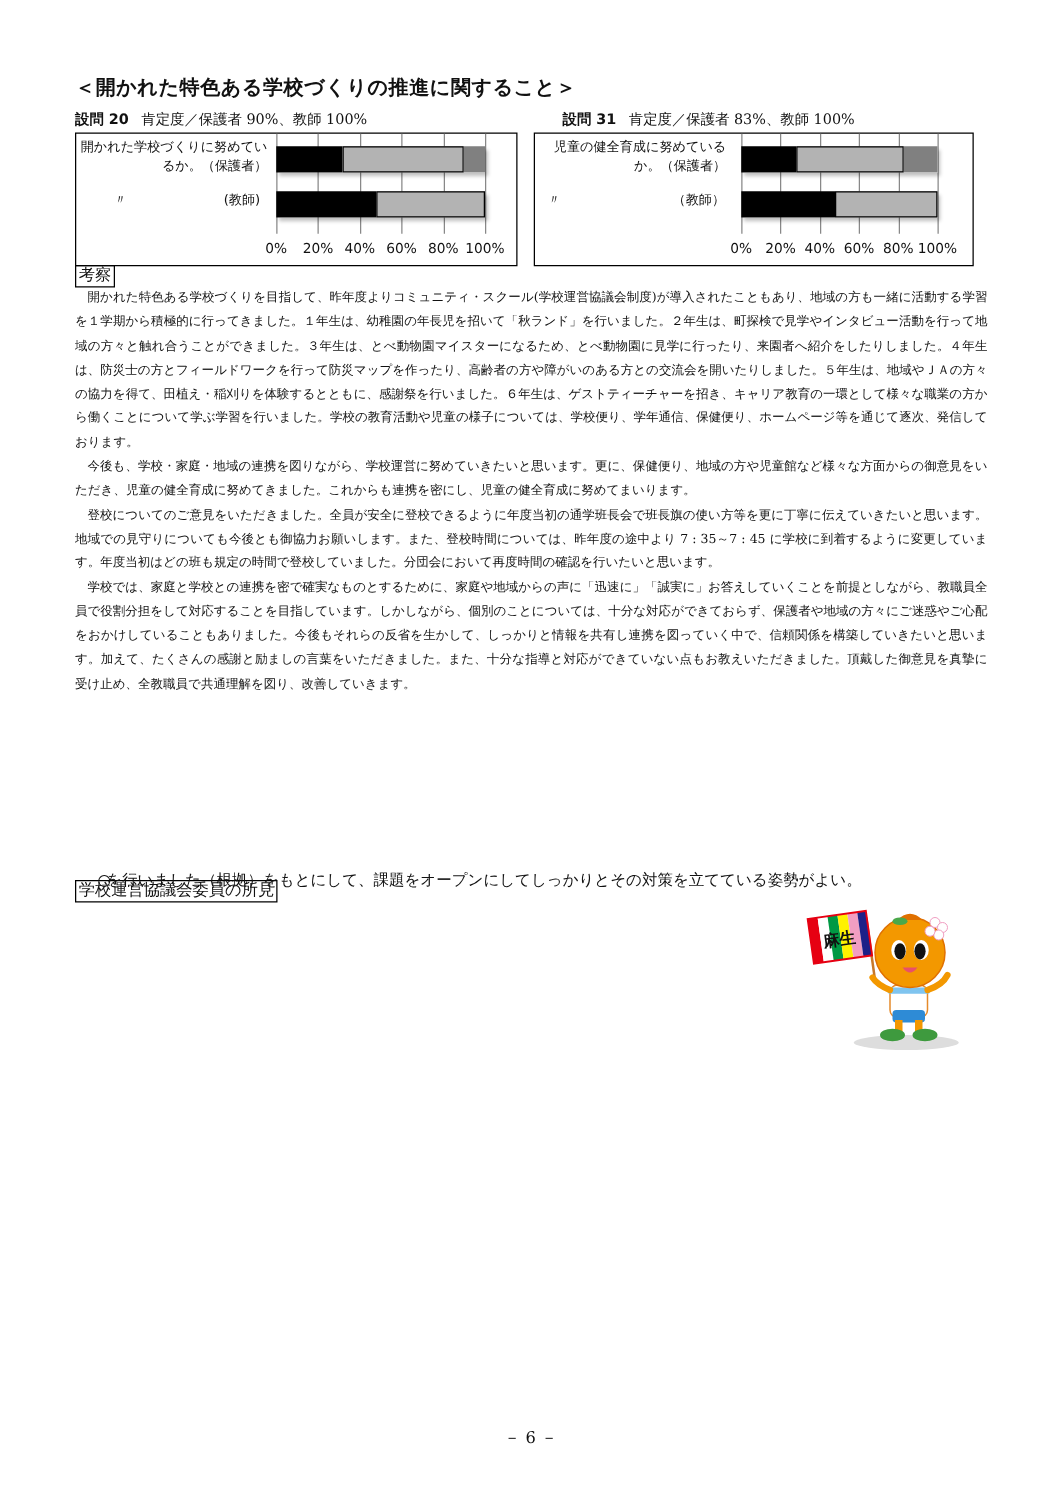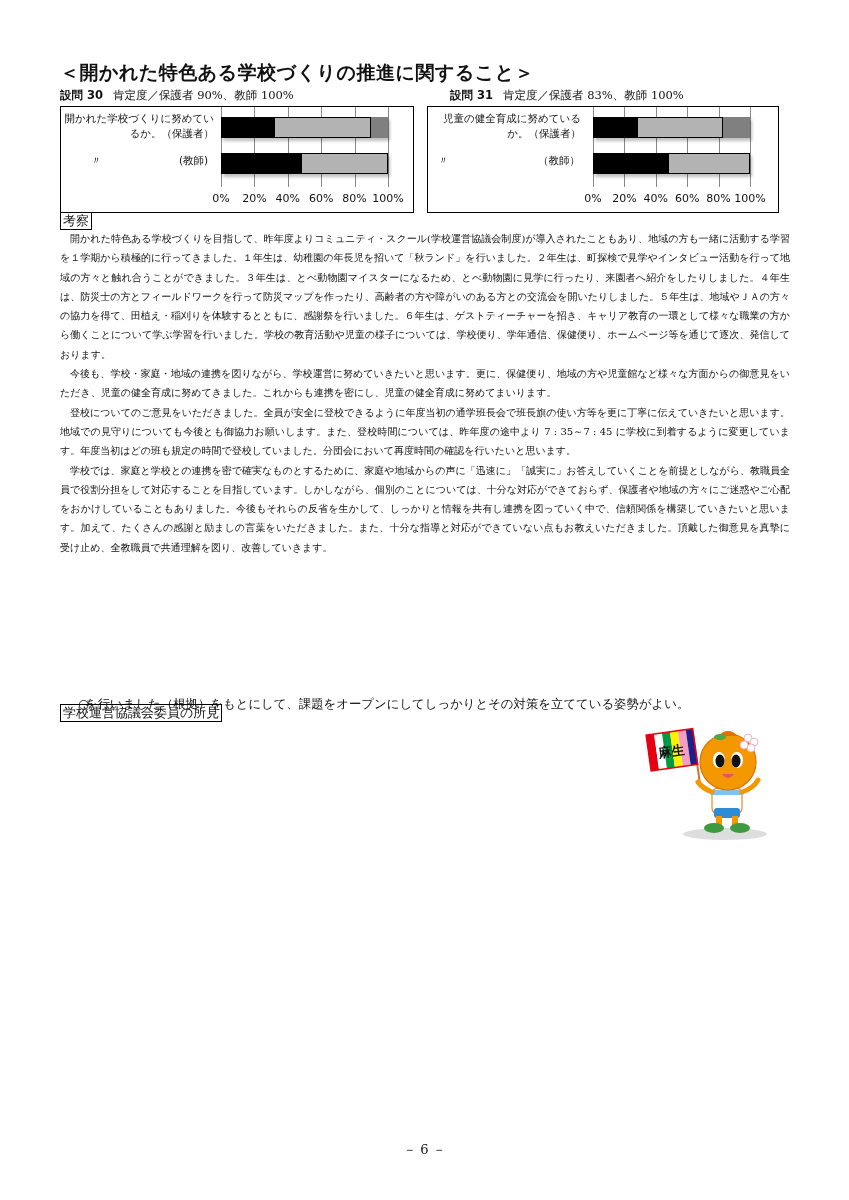--- a/index.html
+++ b/index.html
@@ -1,19 +1,19 @@
 <!DOCTYPE html>
 <html><head>
 <meta charset="utf-8">
 <style>
   html, body { margin: 0; padding: 0; background: #fff; }
   body { width: 849px; height: 1200px; position: relative; overflow: hidden;
          font-family: "DejaVu Serif", "Liberation Serif", serif; color: #111; }
   .section-title { position: absolute; left: 60px; top: 60px; font-family: "DejaVu Sans", "Liberation Sans", sans-serif;
-                   font-weight: bold; font-size: 19px; letter-spacing: 0.5px; }
+                   font-weight: bold; font-size: 16px; letter-spacing: 0.5px; }
   .q-caption { position: absolute; top: 88px; font-size: 11.5px; white-space: nowrap; }
   .q-caption b { font-family: "DejaVu Sans", "Liberation Sans", sans-serif; font-weight: bold; margin-right: 10px; }
   .chart-box { position: absolute; top: 106px; height: 105px; border: 1.3px solid #000; background: #fff;
                font-family: "DejaVu Sans", "Liberation Sans", sans-serif; }
   .chart-label { position: absolute; font-size: 10.5px; line-height: 15px; }
   .plot { position: absolute; }
   .grid { position: absolute; top: 0; bottom: 0; width: 1px; background: #888; }
   .bar { position: absolute; height: 21px; display: flex; box-shadow: 2px 3px 3px rgba(0,0,0,0.25); }
   .seg { height: 100%; box-sizing: border-box; }
   .seg.s1 { background: #000; }
@@ -33,21 +33,21 @@
   .committee-item .txt { display: block; padding-left: 25px; text-indent: 0; }
   .mascot { position: absolute; left: 640px; top: 722px; width: 145px; height: 120px; }
   .page-num { position: absolute; left: 0; width: 849px; top: 1141px; text-align: center; font-size: 13px; }
 </style>
 </head>
 <body>
 
 <div class="section-title">＜開かれた特色ある学校づくりの推進に関すること＞</div>
 
 <div class="q-caption" style="left:60px;">
-  <b>設問 30</b><span>肯定度／保護者 90%、教師 100%</span>
+  <b>設問 20</b><span>肯定度／保護者 90%、教師 100%</span>
 </div>
 <div class="chart-box" id="chart0" style="left:60px; width:352px;">
   <div class="chart-label" style="left:3px; top:4px; width:150px; text-align:right;">開かれた学校づくりに努めているか。（保護者）</div>
   <div class="chart-label" style="left:30px; top:46px;">〃</div>
   <div class="chart-label" style="left:118px; top:46px;">(教師)</div>
   <div class="plot" style="left:160px; top:0; width:167px; height:80px;">
       <div class="grid" style="left: 0px;"></div>
       <div class="grid" style="left: 33.4px;"></div>
       <div class="grid" style="left: 66.8px;"></div>
       <div class="grid" style="left: 100.2px;"></div>

